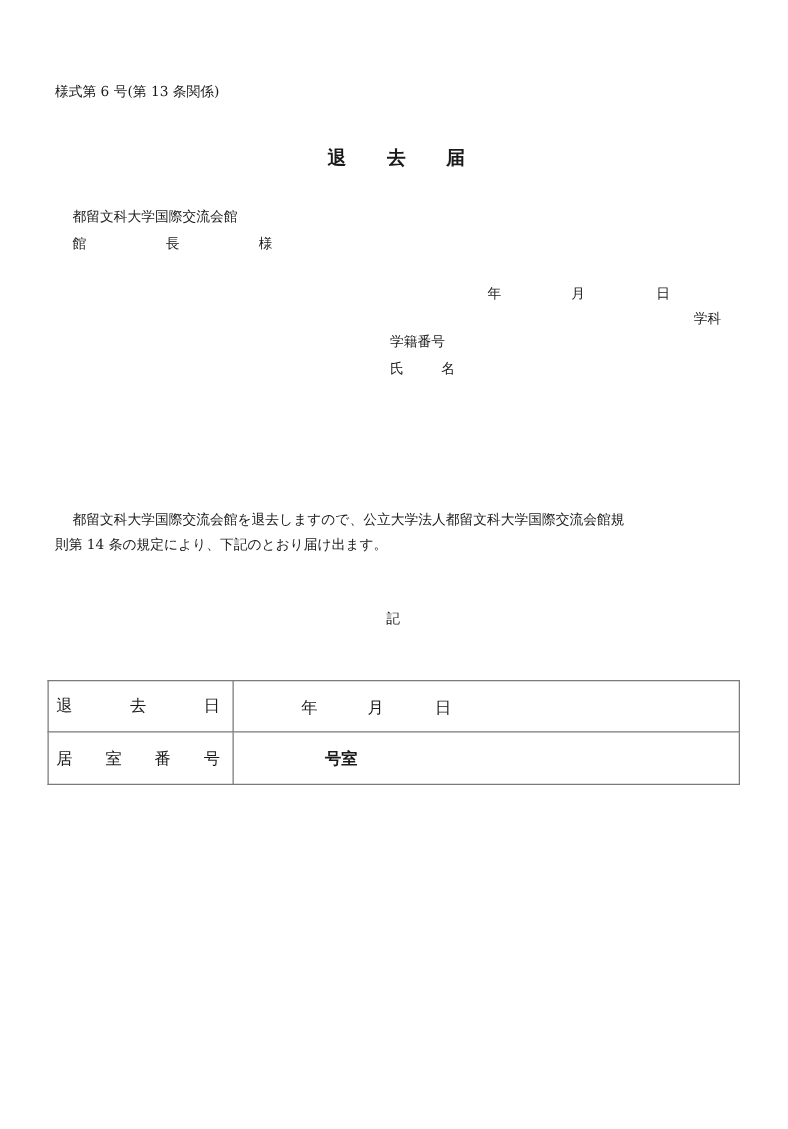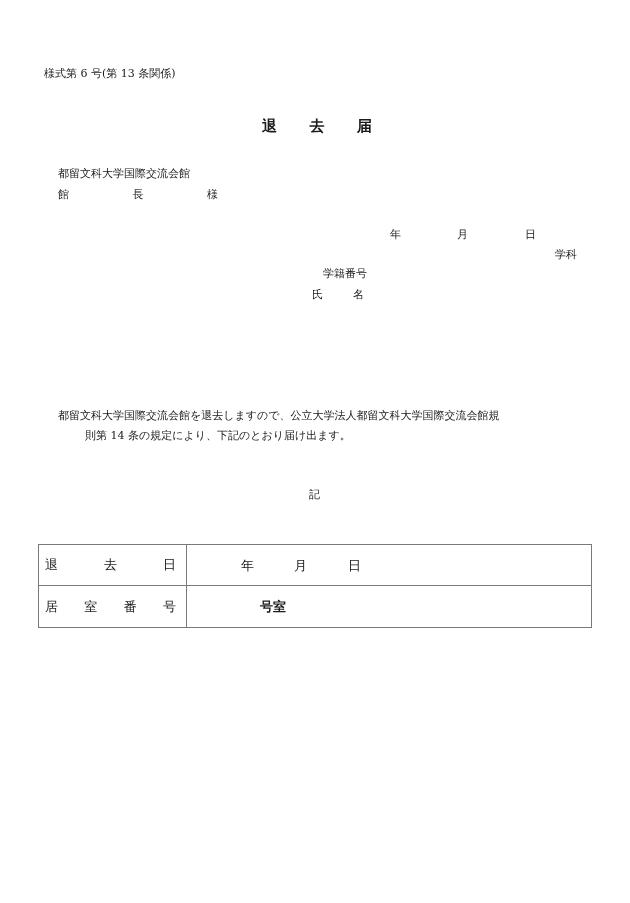--- a/index.html
+++ b/index.html
@@ -38,28 +38,28 @@
     <span>館</span>
     <span>長</span>
     <span>様</span>
   </div>
 
   <div class="abs t13" style="left:390px; top:227px;">年</div>
   <div class="abs t13" style="left:457px; top:227px;">月</div>
   <div class="abs t13" style="left:525px; top:227px;">日</div>
 
   <div class="abs t13" style="left:514px; top:247px;margin-left:41px;">学科</div>
-  <div class="abs t13" style="left:312px; top:266px;margin-left:11px;">学籍番号</div>
+  <div class="abs t13" style="left:312px; top:266px;">学籍番号</div>
   <div class="abs t13 spread" style="left:312px; top:287px; width:52px;">
     <span>氏</span>
     <span>名</span>
   </div>
 
   <div class="abs t13" style="left:58px; top:408px;">都留文科大学国際交流会館を退去しますので、公立大学法人都留文科大学国際交流会館規</div>
-  <div class="abs t13" style="left:44px; top:428px;margin-left:41px;">則第 14 条の規定により、下記のとおり届け出ます。</div>
+  <div class="abs t13" style="left:44px; top:428px;">則第 14 条の規定により、下記のとおり届け出ます。</div>
 
   <div class="abs t13" style="left:309px; top:487px;">記</div>
 
   <table class="form">
     <tbody>
         <tr>
       <td class="label">
         <div class="cell-label">
           <span>退</span>
           <span>去</span>

